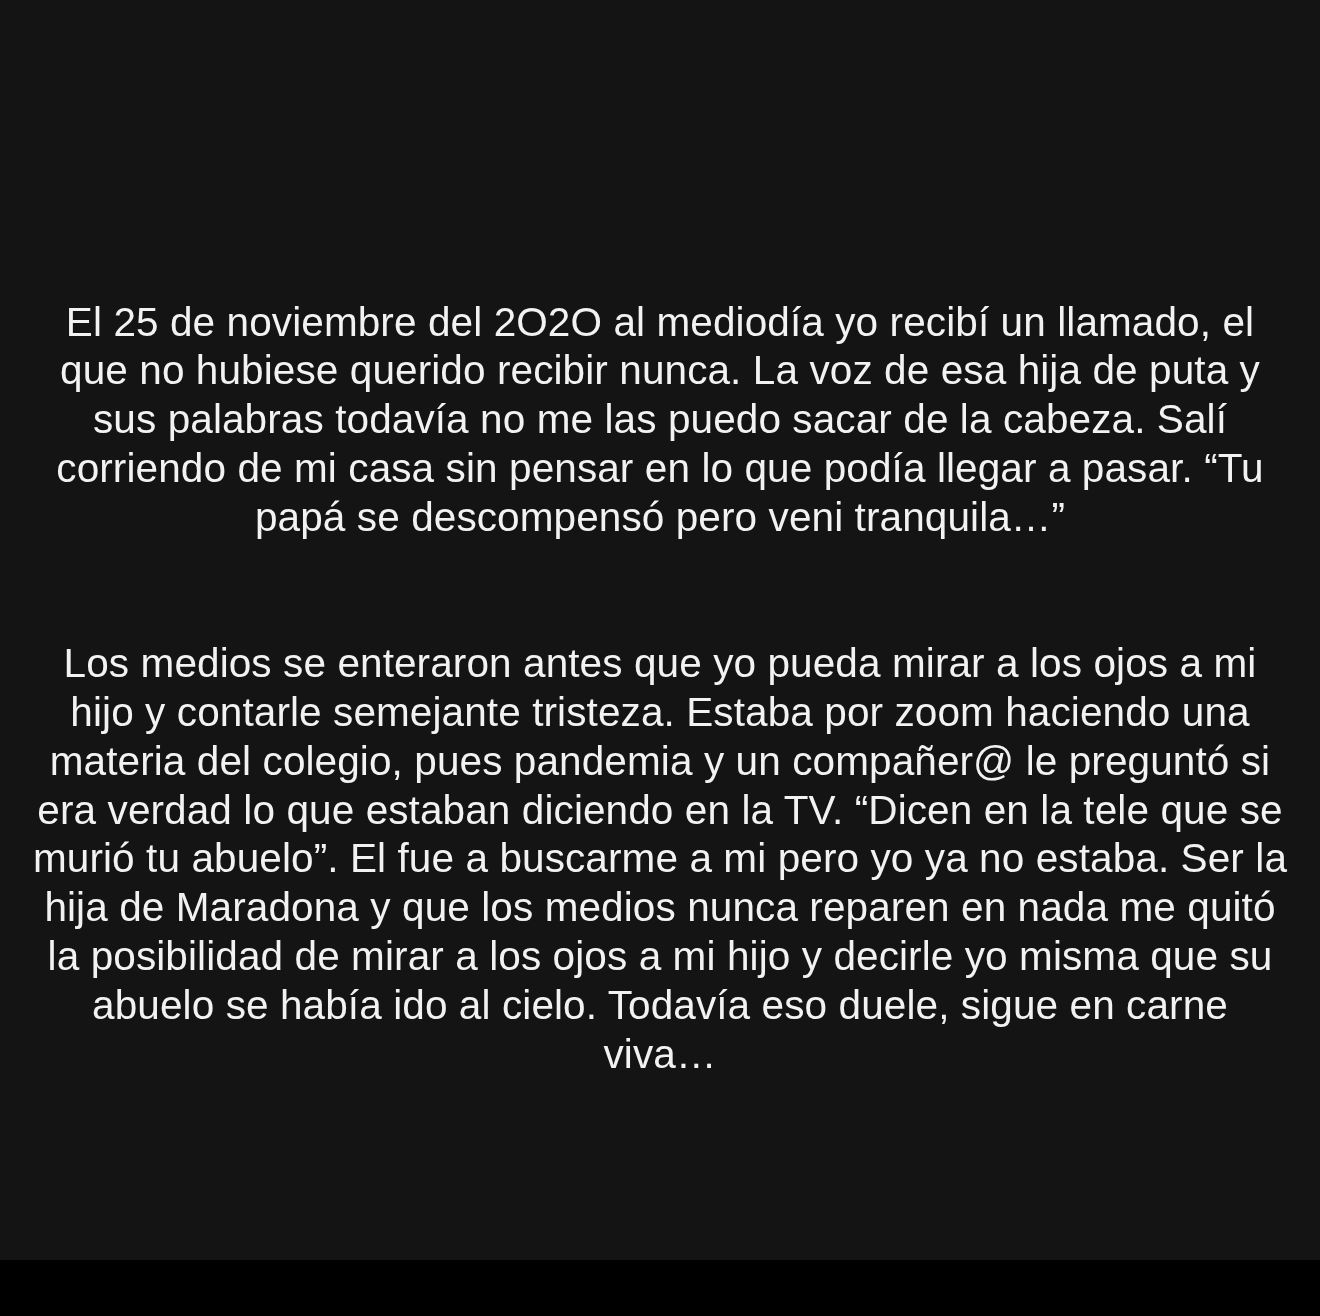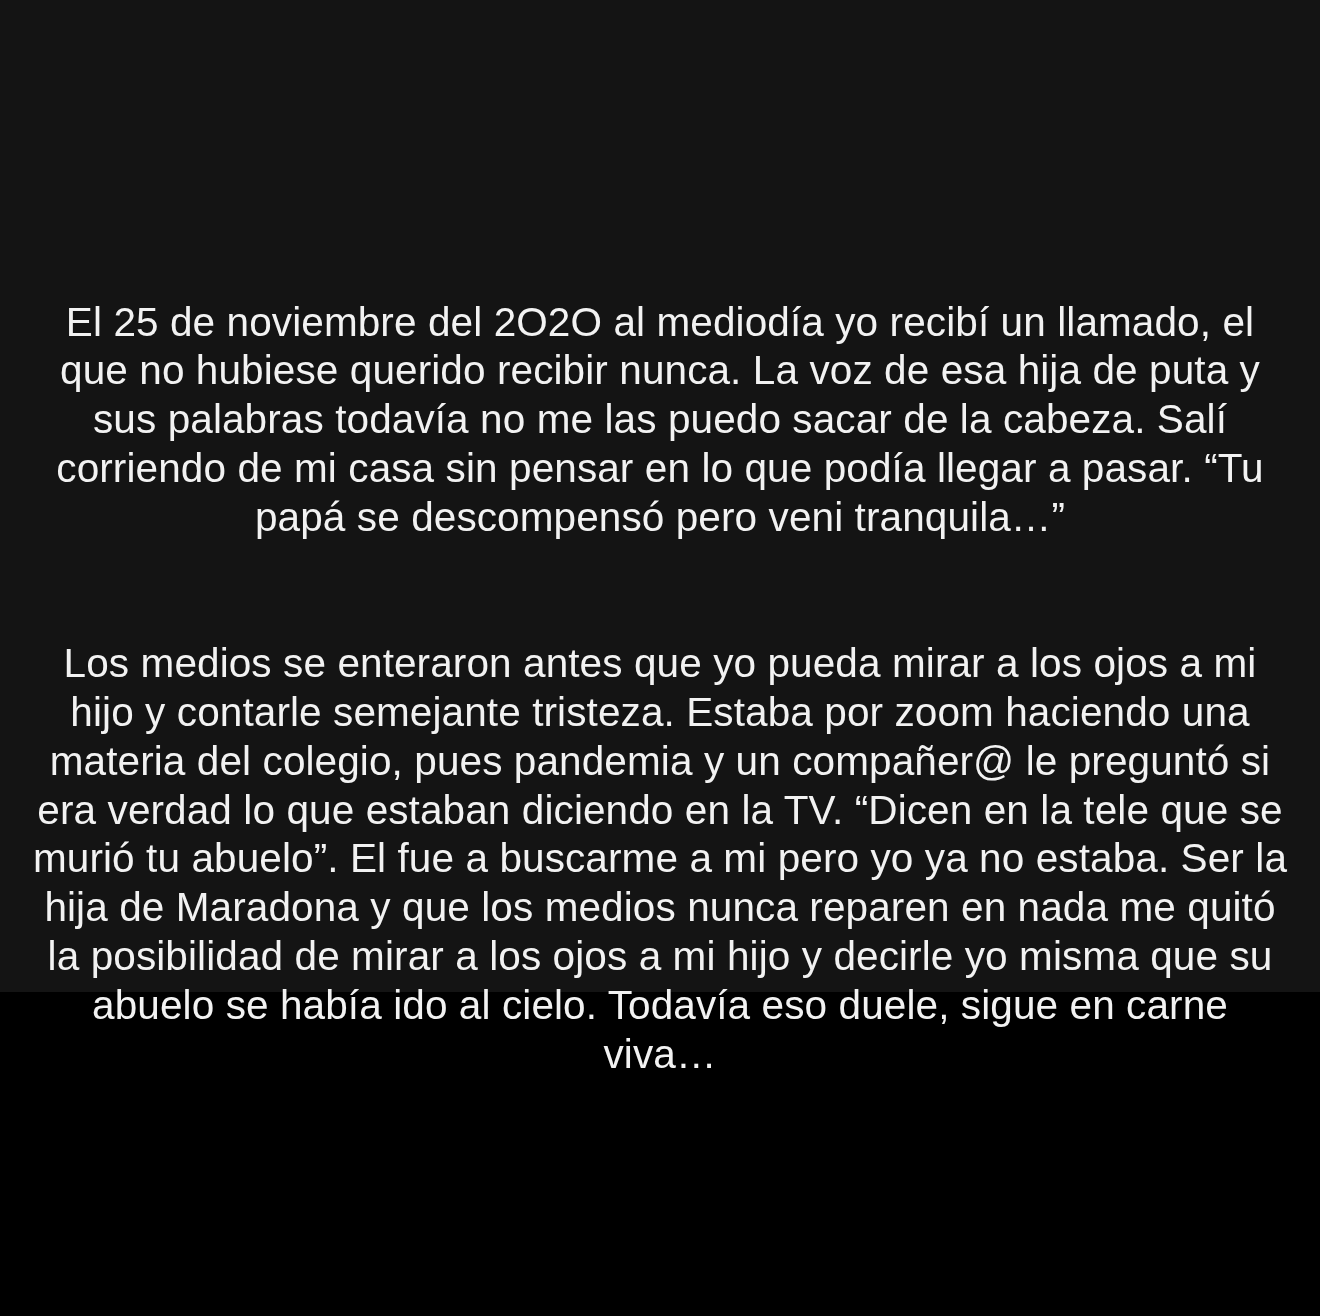--- a/index.html
+++ b/index.html
@@ -9,21 +9,21 @@
   }
   body {
     width: 1320px;
     height: 1316px;
     overflow: hidden;
     font-family: "Liberation Sans", sans-serif;
   }
   .story-card {
     position: relative;
     width: 1320px;
-    height: 992px;
+    height: 1260px;
     background: #141414;
     display: flex;
     flex-direction: column;
     justify-content: flex-start;
     align-items: center;
     box-sizing: border-box;
     padding: 200px 28px 60px 28px;
   }
   .story-text {
     color: #f2f2f2;

